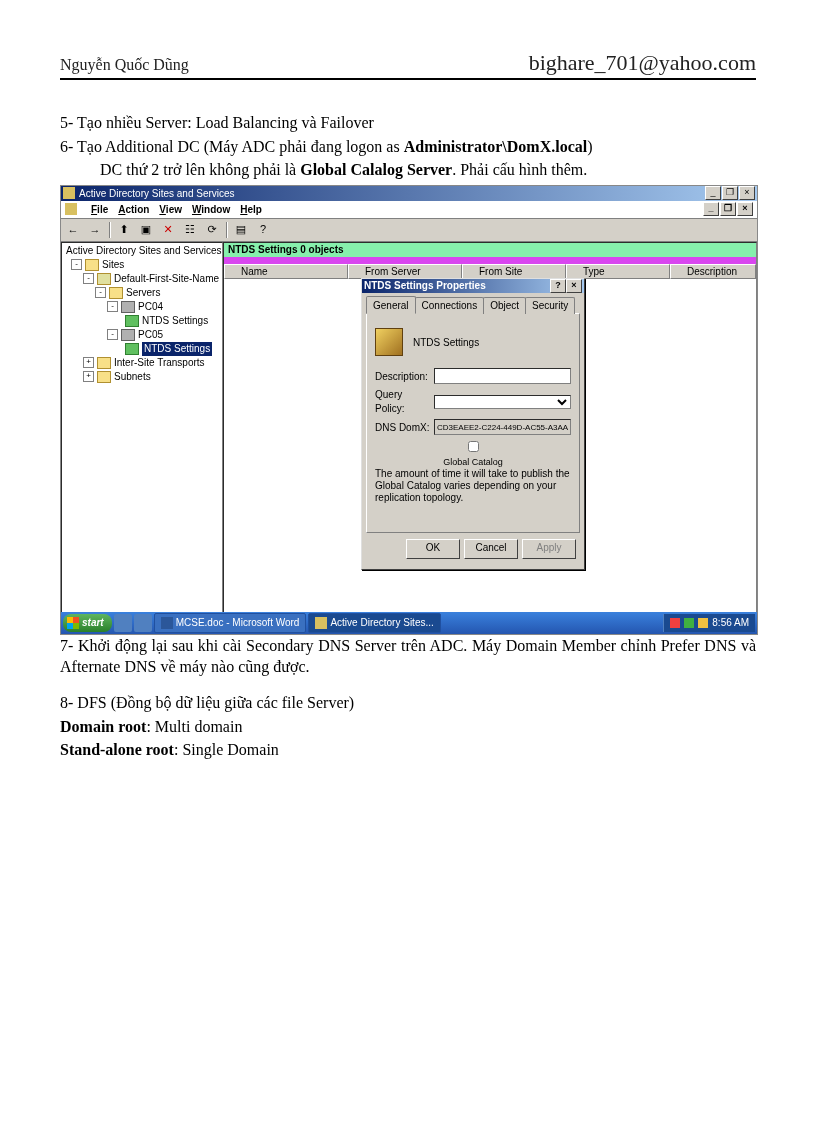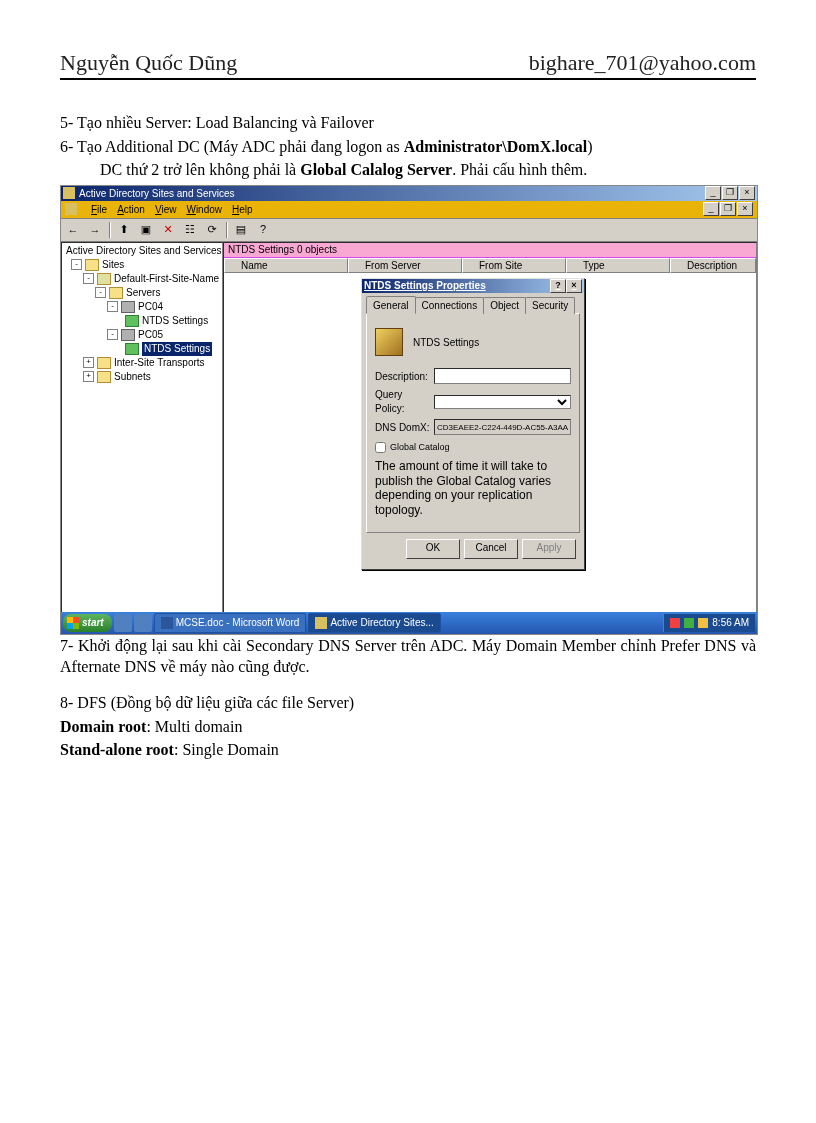--- a/index.html
+++ b/index.html
@@ -15,21 +15,21 @@
     padding: 50px 60px 0 60px;
   }
   .header {
     display: flex;
     justify-content: space-between;
     align-items: baseline;
     border-bottom: 2px solid #000;
     padding-bottom: 2px;
   }
   .header-left {
-    font-size: 22px;
+    font-size: 16px;
     color: #222;
   }
   .header-right {
     font-size: 22px;
     color: #222;
   }
   .body-text {
     margin-top: 32px;
     font-size: 16px;
     line-height: 1.35;
@@ -76,26 +76,27 @@
     border: 1px solid #fff;
     border-right-color: #404040;
     border-bottom-color: #404040;
     font-size: 9px;
     line-height: 10px;
     text-align: center;
     color: #000;
   }
   .menubar {
     height: 17px;
-    background: #eab308;
+    background: #ffffff;
     display: flex;
     align-items: center;
     gap: 10px;
     padding: 0 4px;
     border-bottom: 1px solid #808080;
+    font-weight: bold;
   }
   .menubar .mi { font-size: 10px; }
   .menubar .mi u { text-decoration: underline; }
   .mini-icon {
     width: 12px; height: 12px; display: inline-block;
     margin-right: 4px;
   }
   .toolbar {
     height: 22px;
     background: #d4d0c8;
@@ -176,25 +177,26 @@
   }
   .listpane {
     flex: 1;
     background: #fff;
     border: 1px inset #808080;
     display: flex;
     flex-direction: column;
   }
   .list-status {
     height: 14px;
-    background: #f9a8d4;
-    border-bottom: 1px solid #d946ef;
+    background: #86efac;
+    border-bottom: 7px solid #d946ef;
     padding: 0 4px;
     font-size: 10px;
     line-height: 14px;
+    font-weight: bold;
   }
   .list-head {
     height: 15px;
     display: flex;
     background: #d4d0c8;
   }
   .list-head .col {
     border: 1px solid;
     border-color: #fff #808080 #808080 #fff;
     padding: 0 16px;
@@ -225,21 +227,20 @@
   }
   .dlg-title {
     height: 14px;
     background: linear-gradient(to right, #0a246a, #a6caf0);
     color: #fff;
     display: flex;
     align-items: center;
     padding: 0 2px;
     font-weight: bold;
     font-size: 10px;
-    text-decoration: underline;
   }
   .dlg-body {
     padding: 4px;
   }
   .tabs {
     display: flex;
     font-size: 10px;
     margin-bottom: -1px;
   }
   .tab {
@@ -290,23 +291,22 @@
     align-items: center;
     gap: 10px;
     margin: 6px 0 12px 0;
   }
   .dlg-big-icon {
     width: 26px; height: 26px;
     background: linear-gradient(135deg, #f0d060, #a07020);
     border: 1px solid #604010;
   }
   .dlg-note {
-    font-size: 12px;
+    font-size: 10px;
     color: #000;
-    margin-top: 6px;
     line-height: 1.2;
   }
   .dlg-buttons {
     display: flex;
     justify-content: flex-end;
     gap: 4px;
     padding: 6px 4px 6px 0;
   }
   .btn {
     min-width: 52px;
@@ -318,20 +318,21 @@
     text-align: center;
     line-height: 16px;
   }
   .btn.disabled { color: #808080; }
   .chk {
     display: flex;
     align-items: center;
     gap: 4px;
     font-size: 9px;
     margin-top: 6px;
+    flex-direction: column;
   }
   .chk input { width: 11px; height: 11px; margin: 0; }
 
   .taskbar {
     position: absolute;
     bottom: 0;
     left: 0; right: 0;
     height: 22px;
     background: linear-gradient(to bottom, #3a81dd, #2456b0);
     display: flex;

